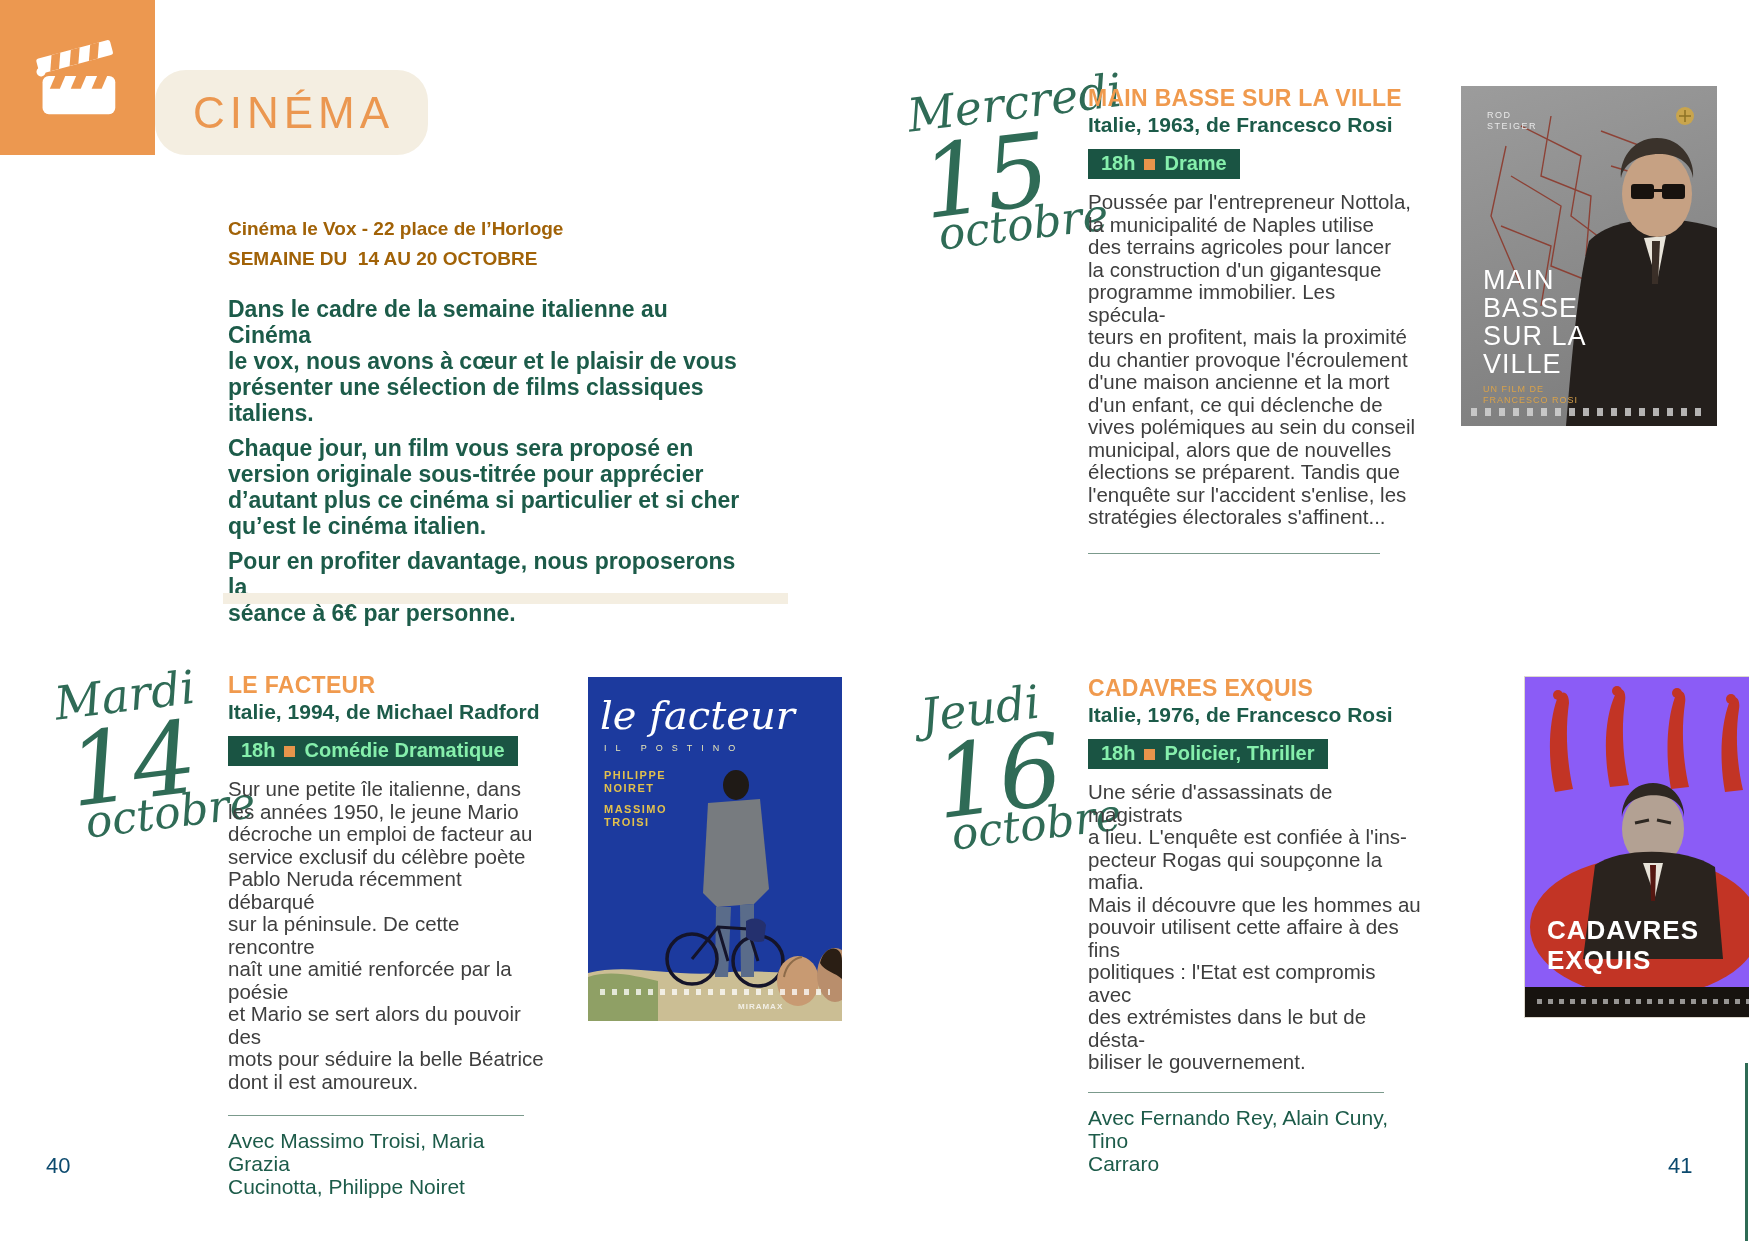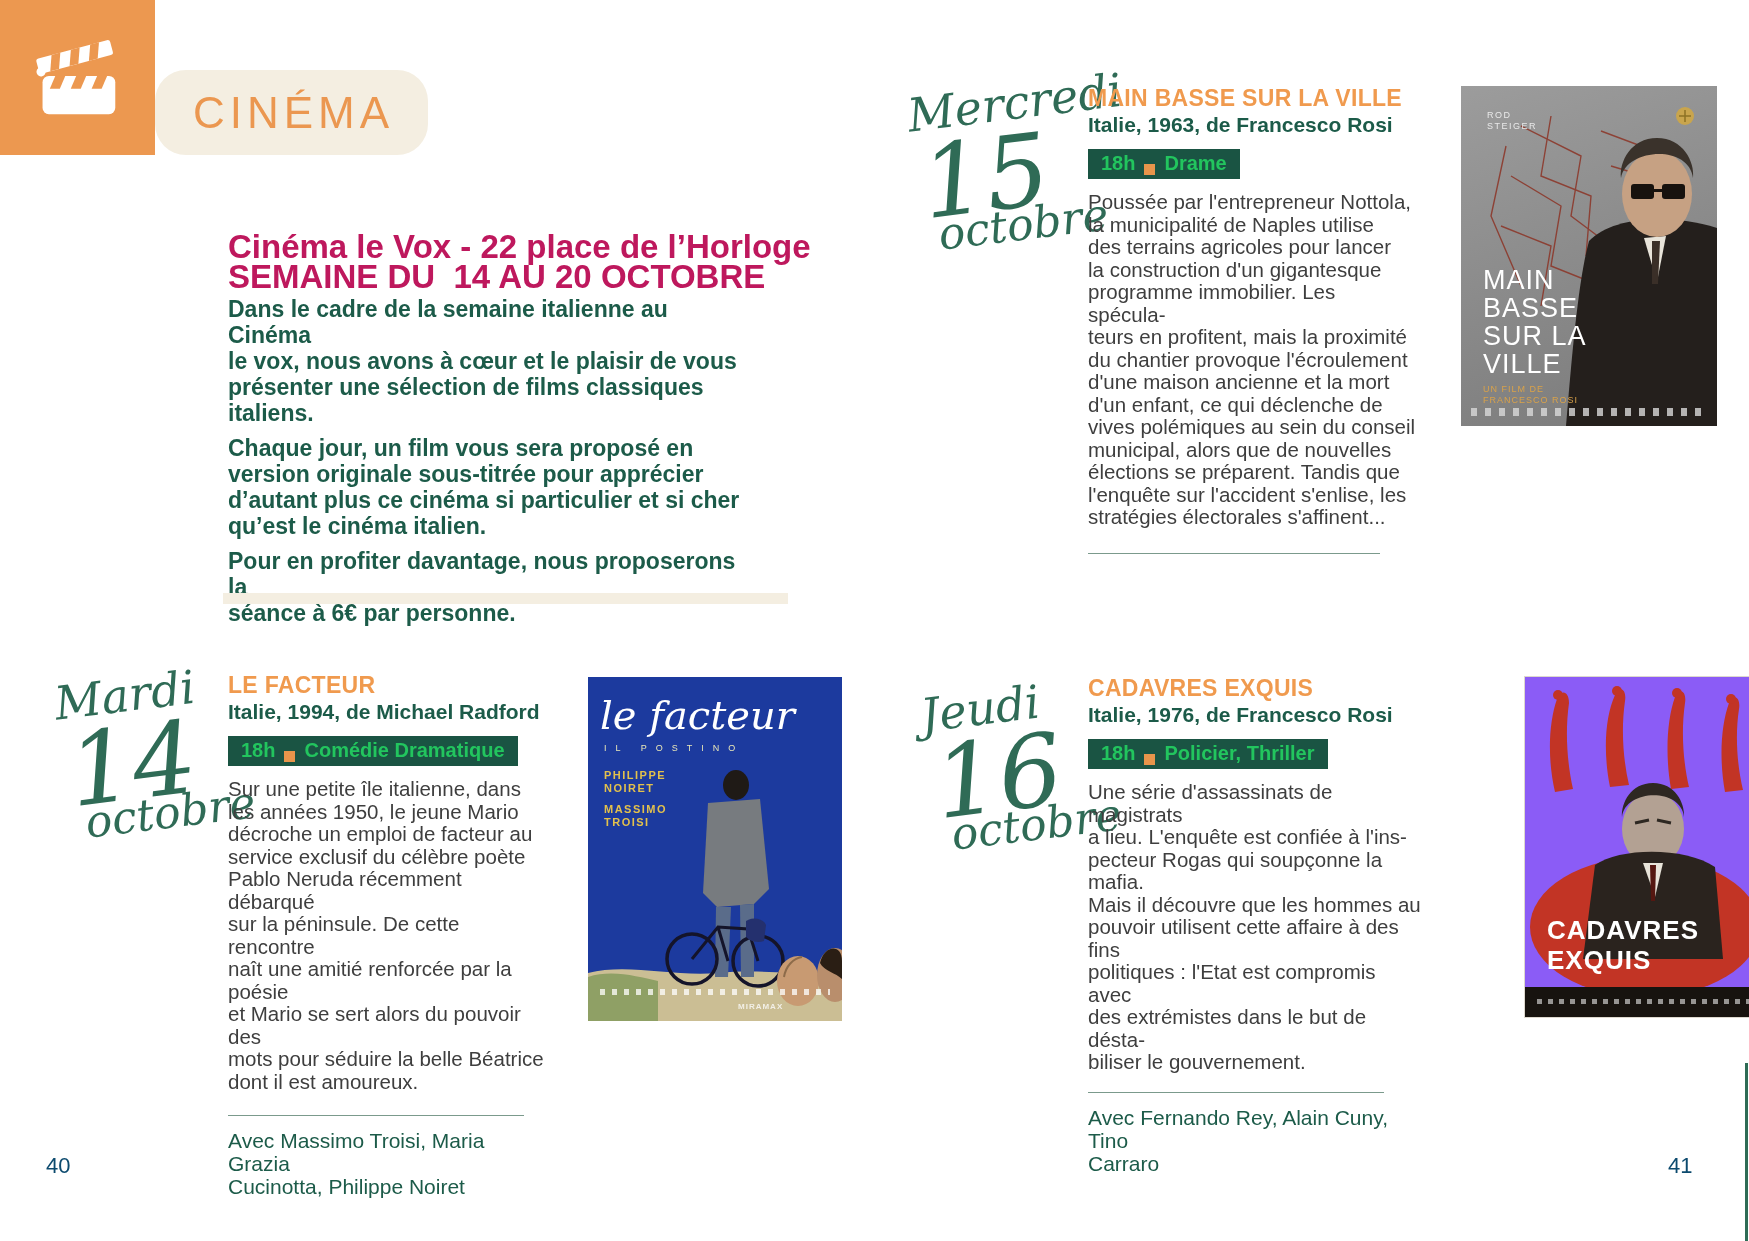--- a/index.html
+++ b/index.html
@@ -10,42 +10,42 @@
   .abs { position:absolute; }
   .pre { white-space:pre-line; }
   .prew { white-space:pre-wrap; }
 
   
   .brand-square { left:0; top:0; width:155px; height:155px; background:#EC9850; display:flex; align-items:center; justify-content:center; }
   .brand-strip  { left:155px; top:70px; width:273px; height:85px; background:#F4EEE1; display:flex; align-items:center;border-radius:31px; }
   .brand-title  { padding-left:38px; font-size:44px; font-weight:400; letter-spacing:5px; color:#EB9750; }
 
   
-  .intro-heading { left:228px; top:232px; font-size:33px; line-height:30px; font-weight:bold; color:#be185d; }
+  .intro-heading { left:228px; top:214px; font-size:19px; line-height:30px; font-weight:bold; color:#a16207; }
   .intro-body    { left:228px; top:296px; width:522px; font-size:23px; line-height:26px; font-weight:bold; color:#1C5B49; }
   .intro-body p  { margin:0 0 9px 0; }
   .intro-divider { left:223px; top:593px; width:565px; height:11px; background:#F4EEE1; }
 
   
   .date-block { color:#2F6B56; font-family:"DejaVu Serif","Liberation Serif",serif; font-style:italic; transform:rotate(-7deg); transform-origin:left top; }
   .date-day   { font-size:46px; line-height:48px; }
   .date-num   { font-size:100px; line-height:92px; margin-left:6px; }
   .date-month { font-size:44px; line-height:44px; margin-top:-16px; margin-left:16px; }
   .f1-date { left:905px; top:92px; }
   .f2-date { left:52px;  top:680px; }
   .f3-date { left:918px; top:692px; }
 
   
   .film-col { display:block; }
   .f1-col { left:1088px; top:85px;  width:330px; }
   .f2-col { left:228px;  top:672px; width:316px; }
   .f3-col { left:1088px; top:675px; width:336px; }
   .film-title  { font-size:23px; line-height:26px; font-weight:bold; color:#F09A4E; letter-spacing:0.3px; }
   .film-origin { margin-top:2px; font-size:21px; line-height:24px; font-weight:bold; color:#1C5B49; }
-  .badge { display:inline-flex; align-items:flex-end; margin-top:12px; background:#1A5443; color:#22c55e; font-size:20px; font-weight:bold; padding:3px 13px 4px 13px; }
+  .badge { display:inline-flex; align-items:center; margin-top:12px; background:#1A5443; color:#86efac; font-size:20px; font-weight:bold; padding:3px 13px 4px 13px; }
   .badge .sq { width:11px; height:11px; background:#E8954B; display:inline-block; margin:2px 9px 0 9px; }
   .film-synopsis { margin-top:12px; font-size:20.5px; line-height:22.5px; color:#3E3E3E; }
   .film-divider  { border:none; border-top:1.5px solid #7B9A8C; width:292px; margin:24px 0 0 0; }
   .film-cast     { margin-top:13px; font-size:21px; line-height:23px; color:#1C5B49; }
   .f2-col .film-divider { margin-top:22px; width:296px; }
   .f3-col .film-divider { margin-top:18px; width:296px; }
 
   
   .poster { position:absolute; overflow:hidden; }
   .poster svg { position:absolute; left:0; top:0; }

